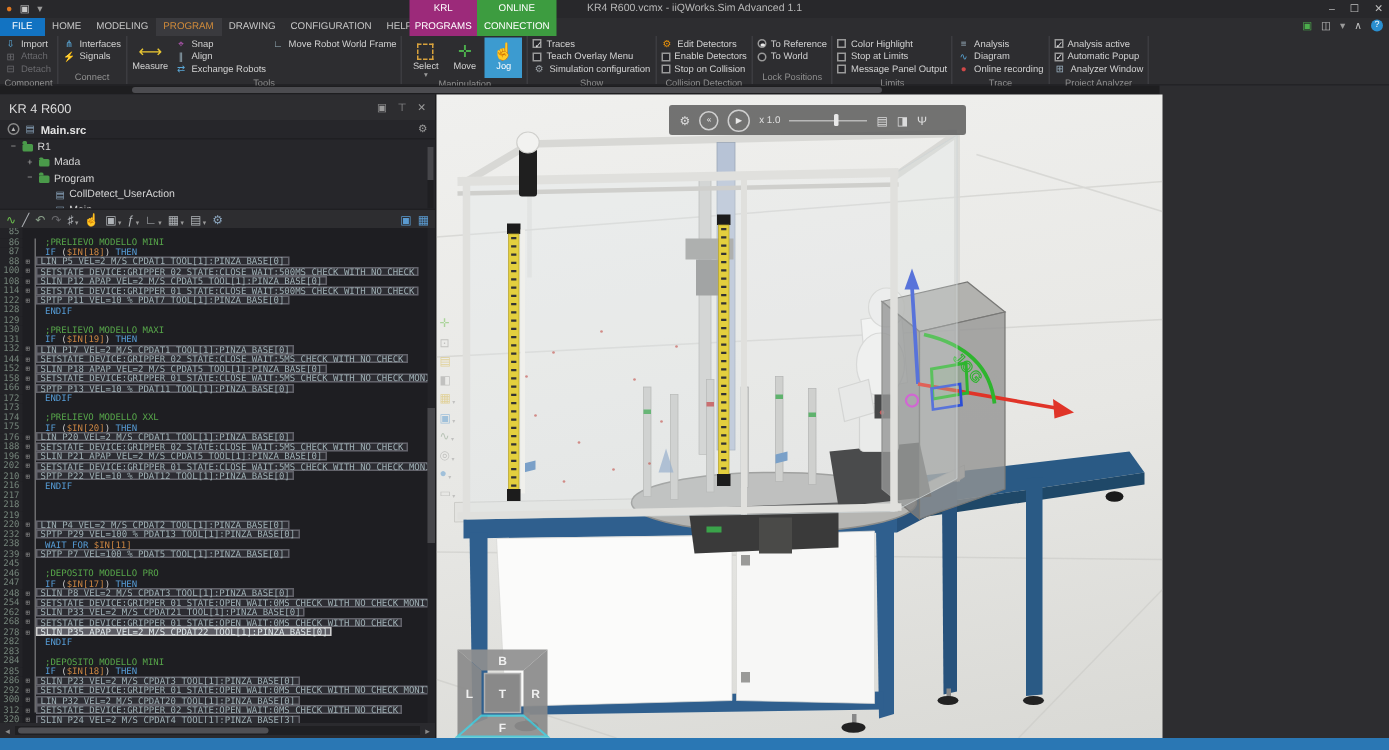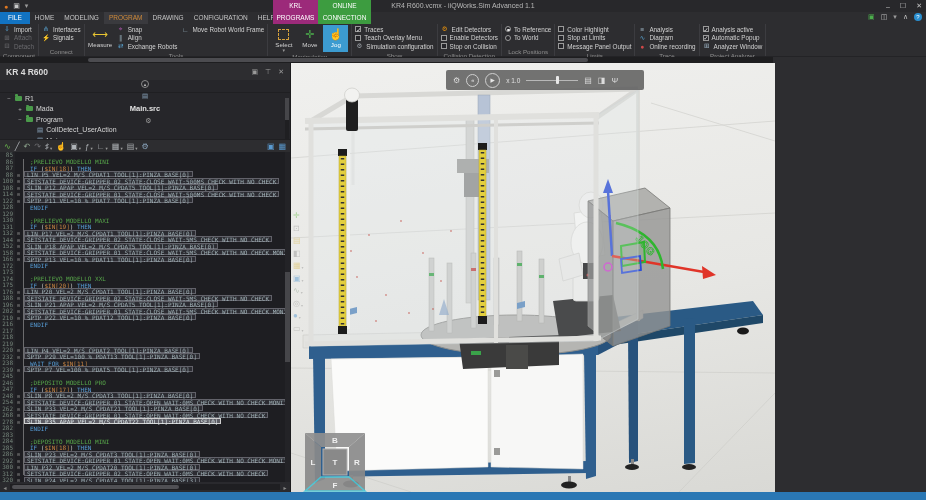--- a/index.html
+++ b/index.html
@@ -40,24 +40,24 @@
   .big .blb{font-size:6.2px;color:#d2d2d2;}
   .big.active{background:#3c9bd0;}
   .big.active .blb{color:#fff;}
   .ic-select{width:11px;height:11px;border:1.5px dashed #d8a23c;}
   .caret{font-size:5px;color:#9a9a9a;line-height:4px;}
   #rb-scroll{position:absolute;left:0;top:57px;width:773px;height:6px;background:#1e1e20;}
   #rb-thumb{position:absolute;left:88px;top:1px;width:500px;height:4px;background:#4c4c50;border-radius:2px;}
   
   #leftpanel{position:absolute;left:0;top:63px;width:291px;height:429px;background:#26262a;border-right:1px solid #1c1c1e;}
   #lp-header{position:absolute;left:0;top:0;width:100%;height:17px;background:#2d2d30;display:flex;align-items:center;padding:0 6px;}
-  #lp-title{font-size:8.5px;font-weight:bold;color:#dcdcdc;flex:1;}
+  #lp-title{font-size:8.5px;font-weight:normal;color:#dcdcdc;flex:1;}
   .hico{font-size:7px;color:#9a9a9a;margin-left:7px;}
   #tree{position:absolute;left:0;top:17px;width:100%;height:59px;overflow:hidden;}
-  #tree-file{height:13px;display:flex;align-items:center;gap:4px;padding:0 5px;border-bottom:1px solid #1f1f22;flex-direction:column;}
+  #tree-file{height:13px;display:flex;align-items:center;gap:4px;padding:0 5px;border-bottom:1px solid #1f1f22;}
   #tree-file .circ{width:8px;height:8px;border:1px solid #8a8a8a;border-radius:50%;font-size:5px;color:#b8b8b8;text-align:center;line-height:7px;}
   #tree-file .lbl{font-size:7.5px;font-weight:bold;color:#e2e2e2;flex:1;}
   .trow{height:10.5px;display:flex;align-items:center;gap:3px;font-size:7px;color:#d5d5d5;}
   .trow .exp{width:6px;font-size:6px;color:#b0b0b0;text-align:center;}
   .folder{width:7px;height:5px;background:#4a9a4a;border-radius:1px;position:relative;flex:0 0 auto;}
   .folder:before{content:"";position:absolute;left:0;top:-1.5px;width:3px;height:1.5px;background:#4a9a4a;border-radius:1px 1px 0 0;}
   .ficon{font-size:6.5px;color:#8aa4bc;}
   #tree-sb{position:absolute;right:1px;top:18px;width:4px;height:55px;background:#1f1f22;}
   #tree-sb div{width:4px;height:22px;background:#46464a;}
   

